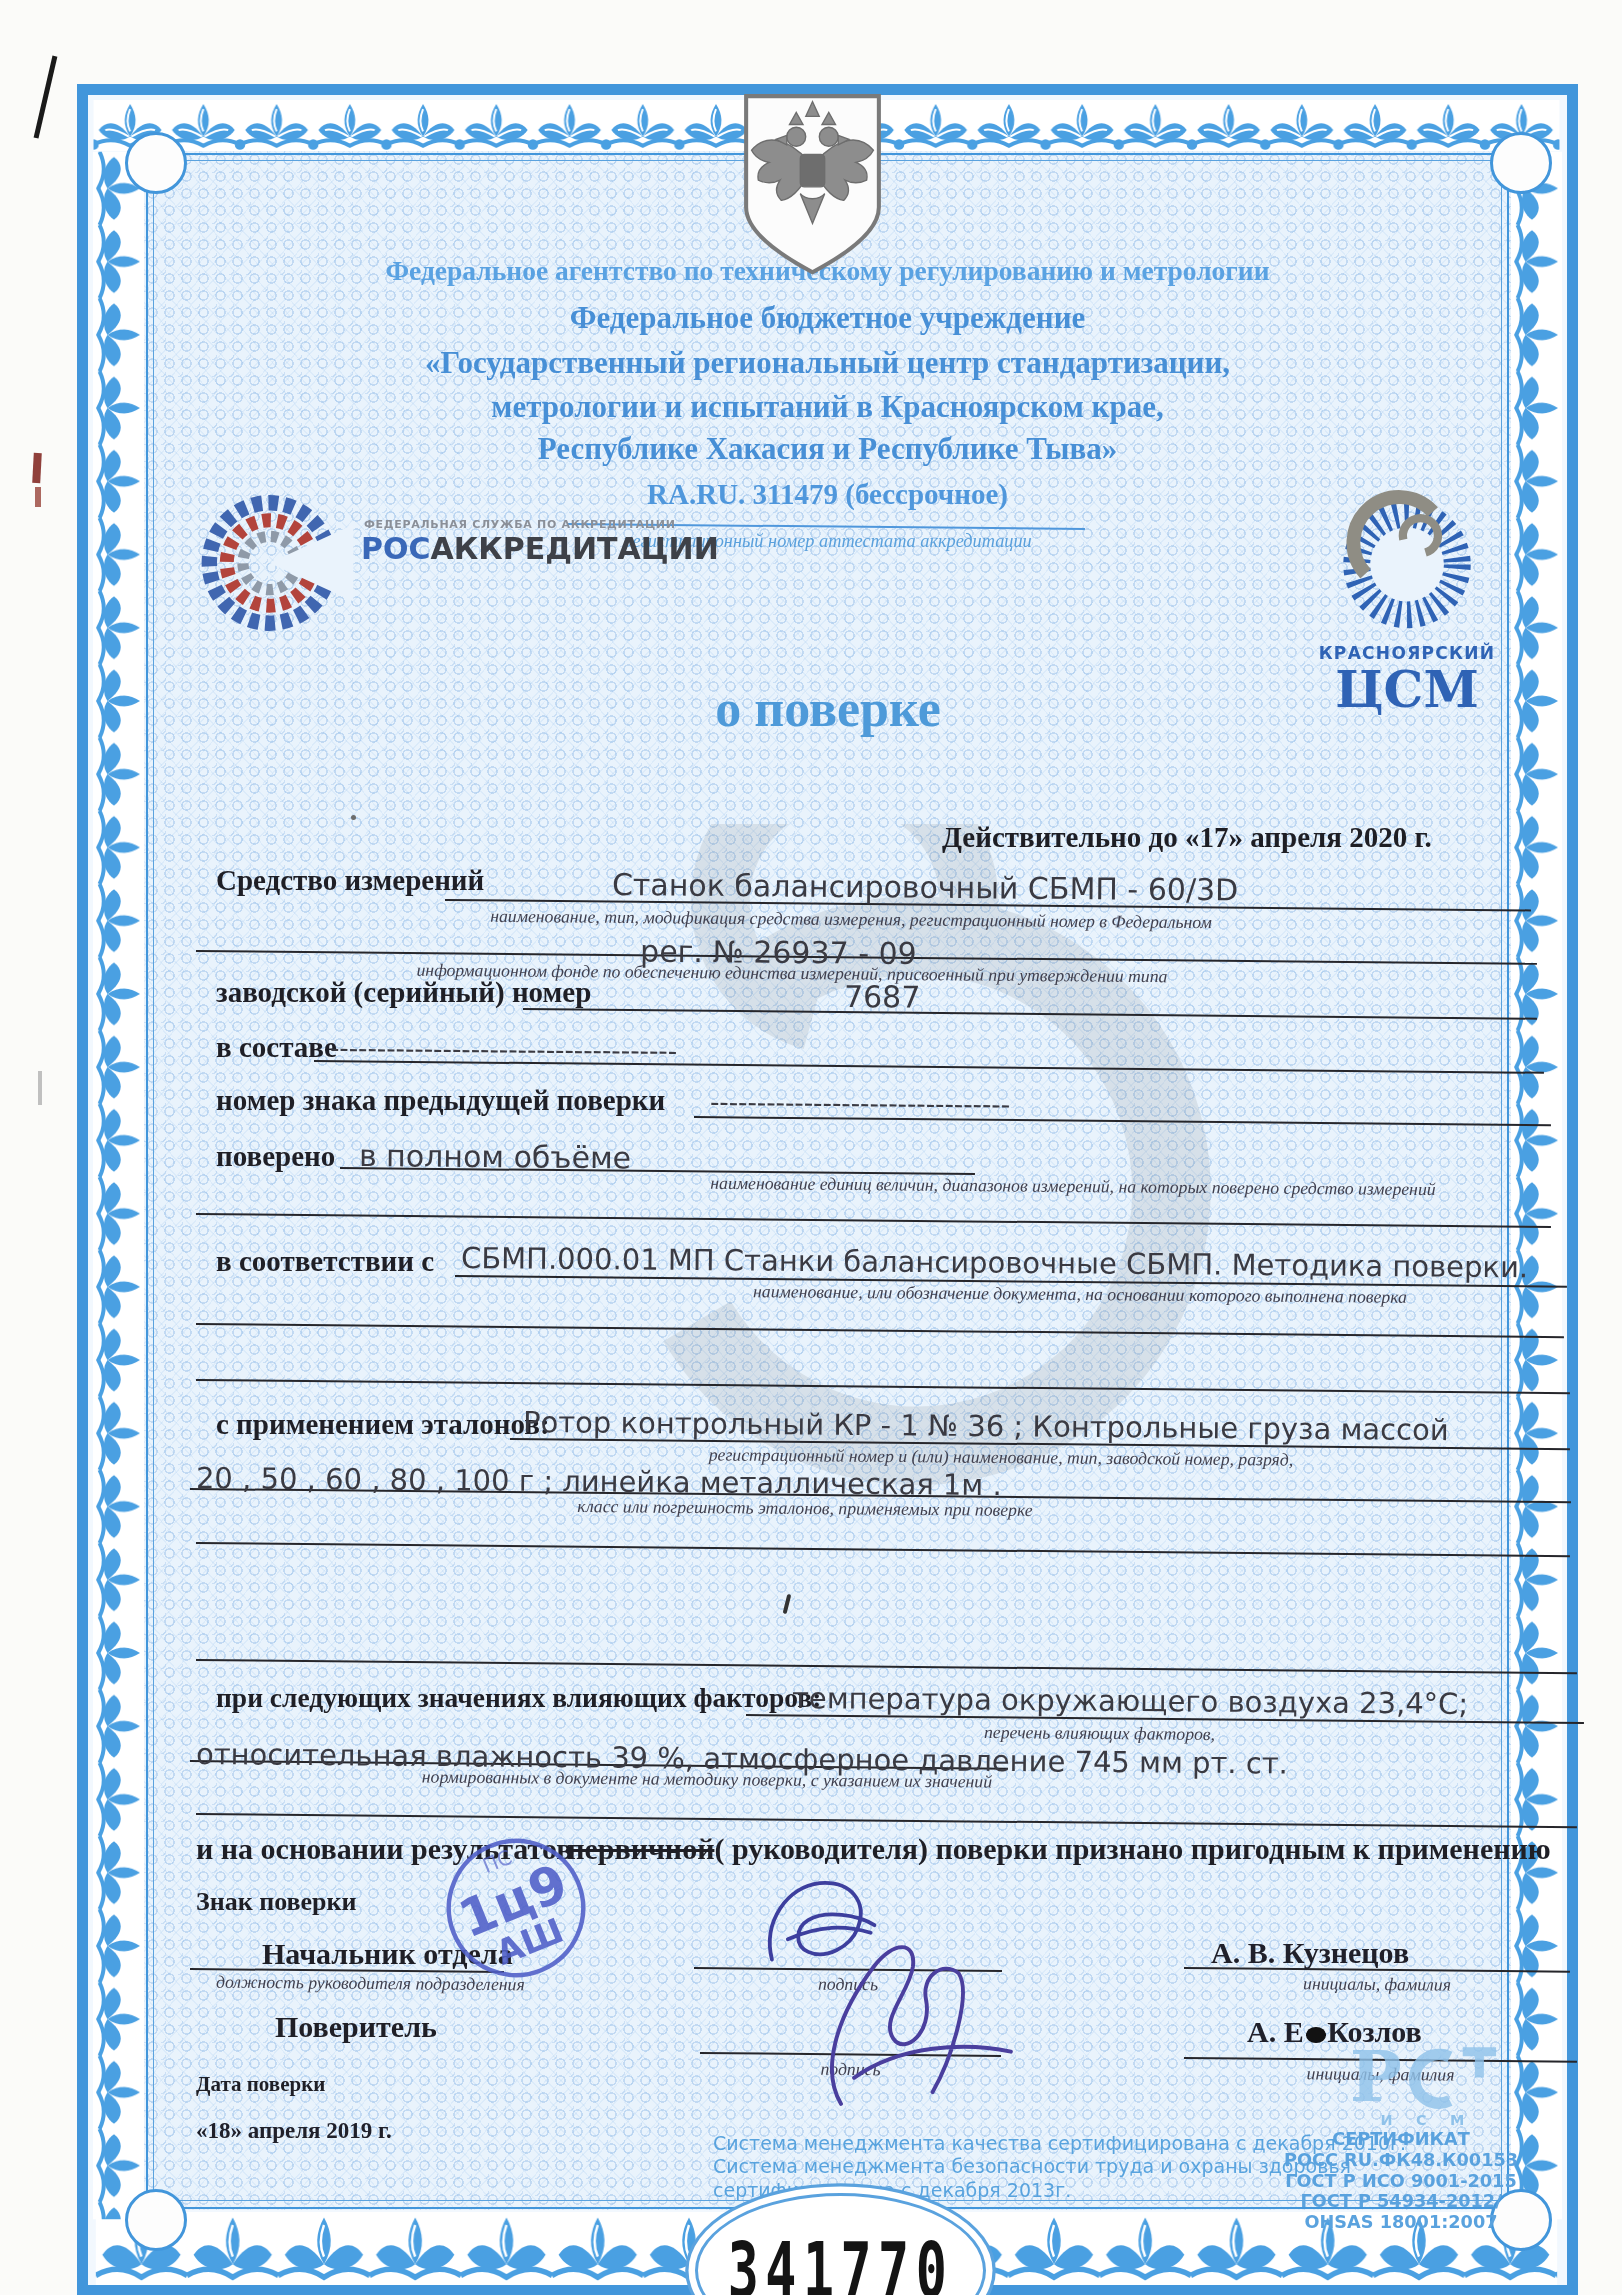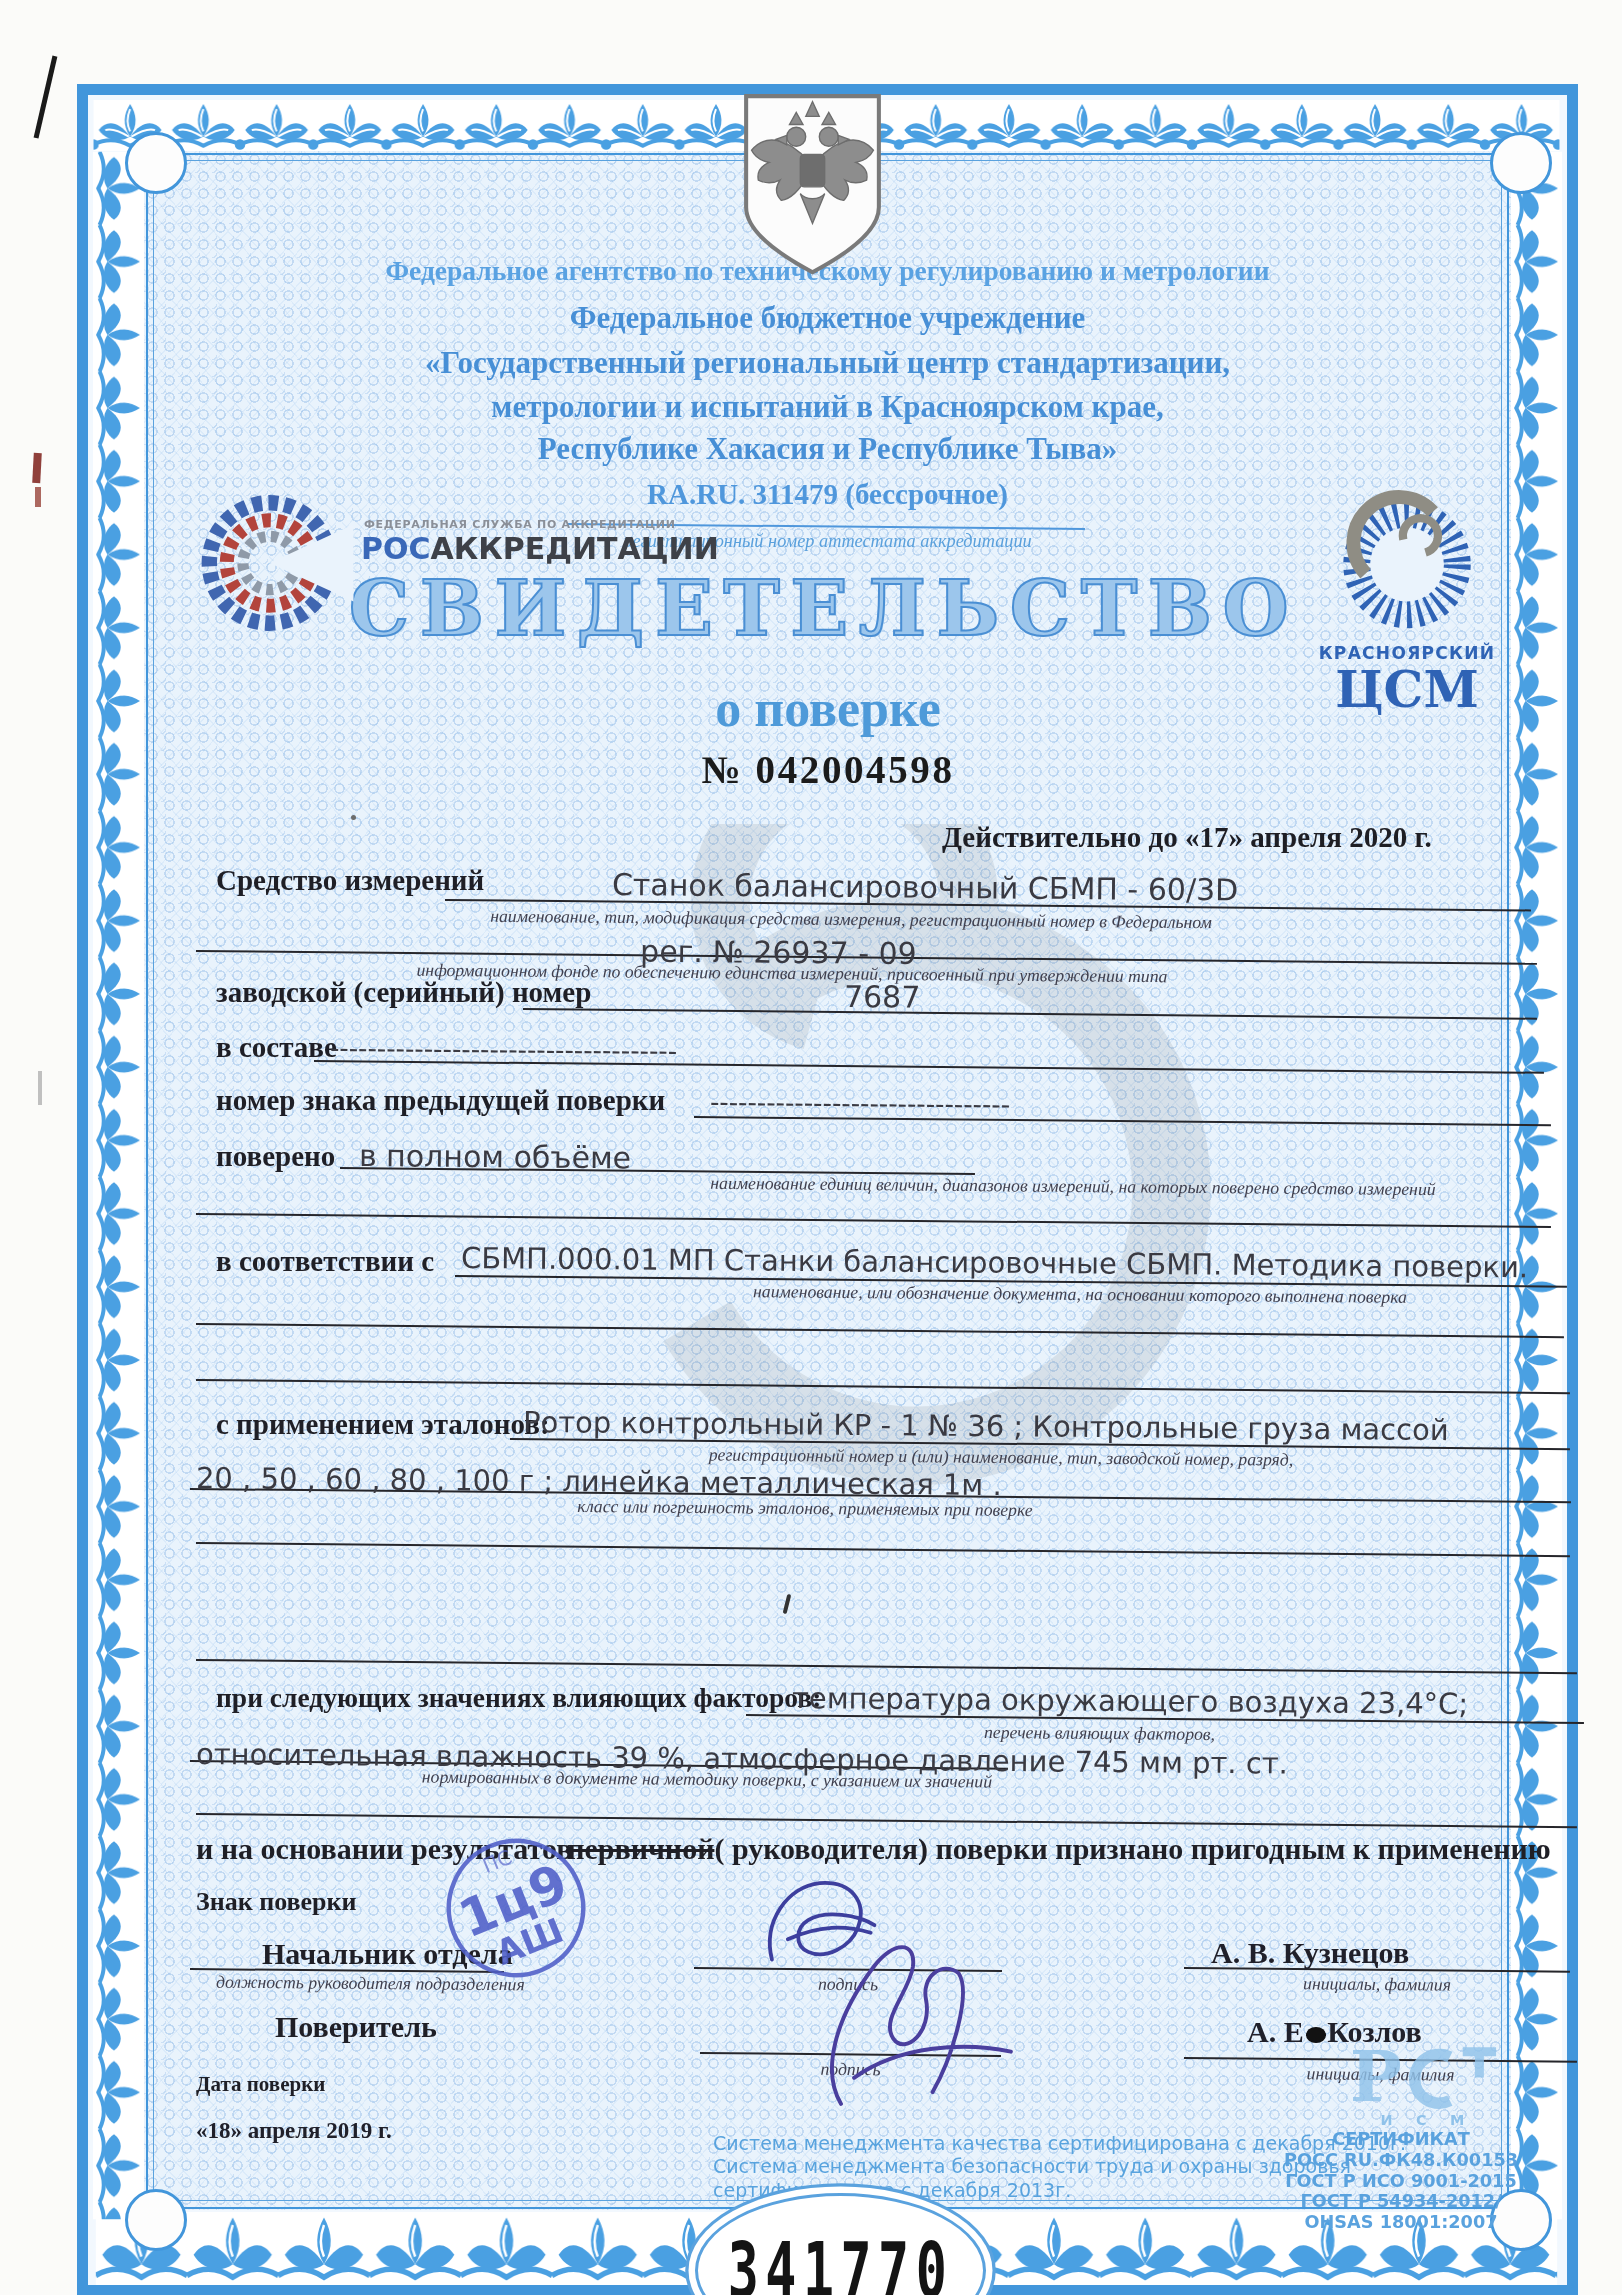--- a/index.html
+++ b/index.html
@@ -166,23 +166,21 @@
 
   <svg class="abs" style="left:1312px;top:486px;width:190px;height:157px;z-index:5" viewBox="0 0 200 170">
     <circle cx="100" cy="85" r="52" fill="none" stroke="#2f63b5" stroke-width="34" stroke-dasharray="4.5 6.5"></circle>
     <circle cx="100" cy="85" r="40" fill="#eaf3fc" stroke="none"></circle>
     <path d="M128 28 A48 48 0 1 0 55 95" fill="none" stroke="#8f8d84" stroke-width="15"></path>
     <path d="M96 58 A19 19 0 1 1 120 72" fill="none" stroke="#8f8d84" stroke-width="9"></path>
   </svg>
   <div class="abs ctr" style="left:1309px;top:643px;width:196px;font:700 17px 'DejaVu Sans',sans-serif;letter-spacing:1.3px;color:#2f63b5;z-index:5">КРАСНОЯРСКИЙ</div>
   <div class="abs ctr" style="left:1309px;top:660px;width:196px;font:700 50px 'DejaVu Serif',serif;color:#2f63b5;z-index:5">ЦСМ</div>
 
-  <div class="abs ctr titlefx" style="left:281px;top:571px;width:1086px;z-index:4">СВИДЕТЕЛЬСТВО</div>
   <div class="abs ctr" style="left:288px;top:679px;width:1080px;font:700 52px 'Liberation Serif',serif;color:#4e9ad9;z-index:4">о поверке</div>
-  <div class="abs ctr" style="left:288px;top:747px;width:1080px;font:700 39px 'Liberation Serif',serif;letter-spacing:2.6px;color:#1b1b1b;z-index:4">№ 042004598</div>
 
   <div class="abs" style="left:942px;top:821px;font:700 29px 'Liberation Serif',serif;color:#1e1e24;z-index:4">Действительно до  «17» апреля 2020 г.</div>
 
   <div class="abs lbl" style="left:216px;top:864px;z-index:4">Средство измерений</div>
   <div class="abs val" style="left:612px;top:868px;z-index:4">Станок  балансировочный  СБМП - 60/3D</div>
   <div class="rule" style="left:445px;top:899px;width:1086px;z-index:3"></div>
   <div class="abs cap ctr" style="left:393px;top:911px;width:916px;z-index:4">наименование, тип, модификация средства измерения, регистрационный номер в Федеральном</div>
 
   <div class="abs val ctr" style="left:458px;top:933px;width:641px;z-index:4">рег. № 26937 - 09</div>
   <div class="rule" style="left:196px;top:950px;width:1341px;z-index:3"></div>

